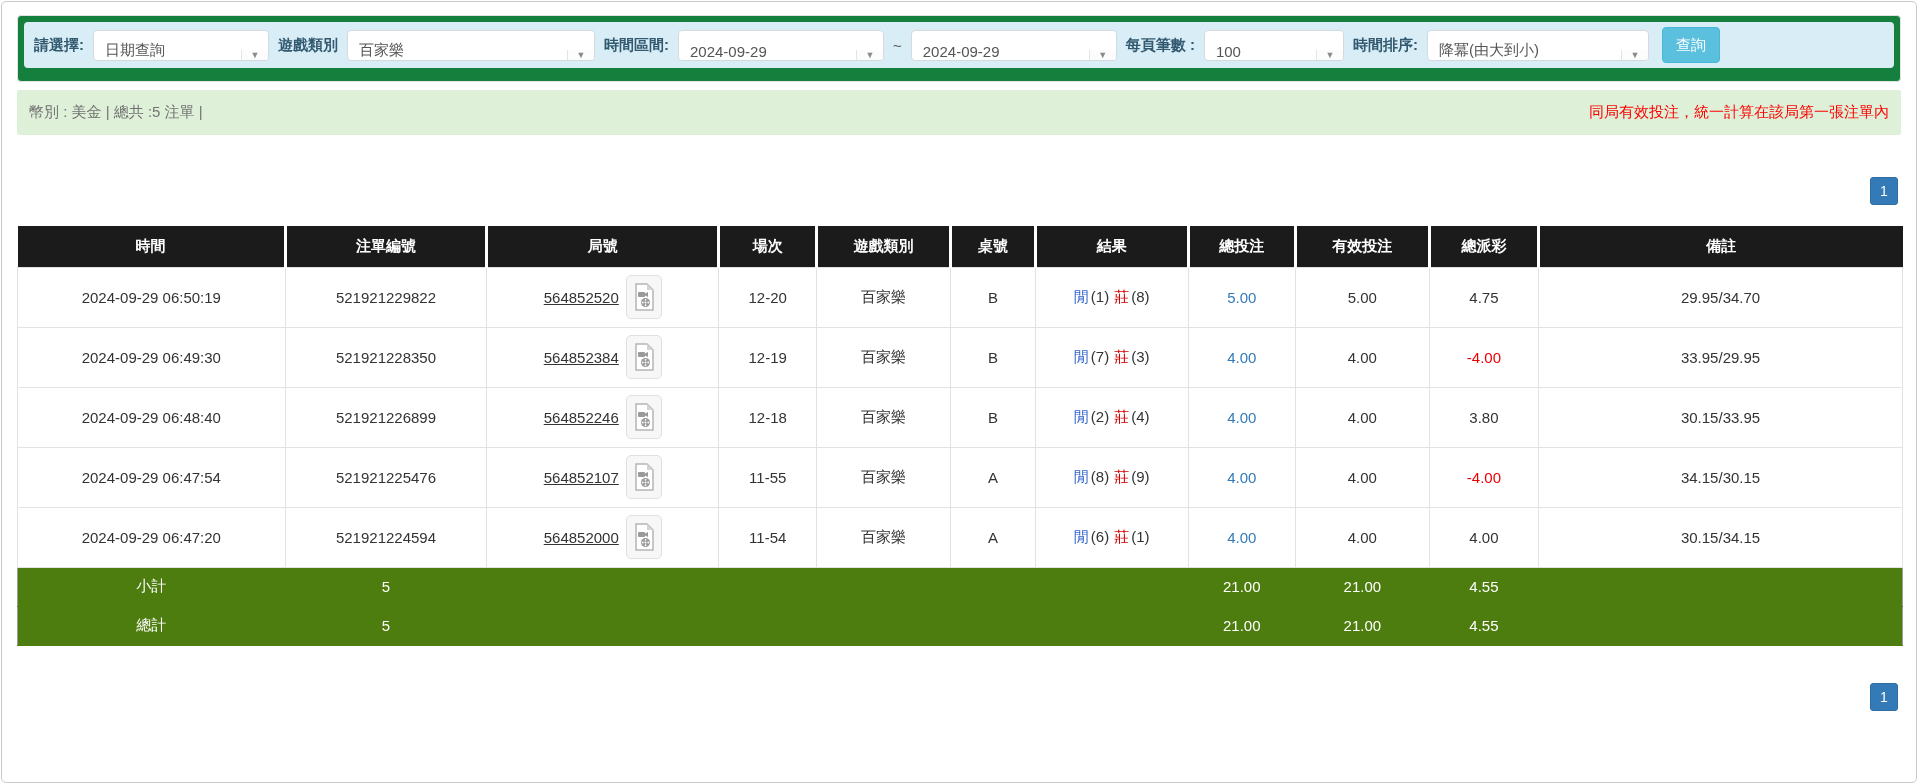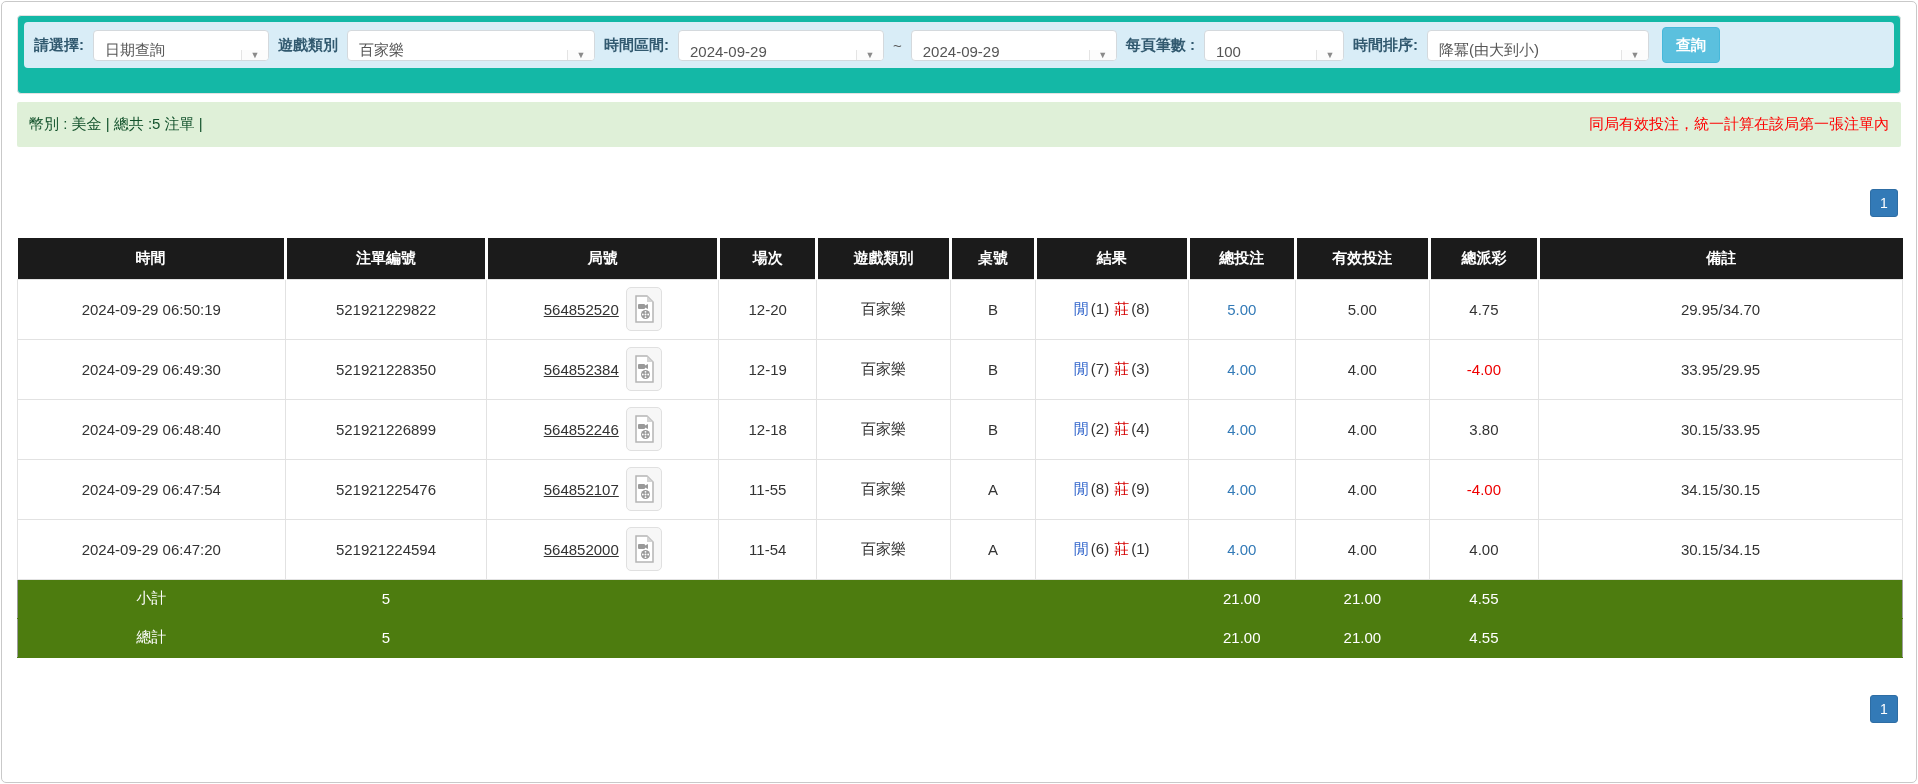--- a/index.html
+++ b/index.html
@@ -7,23 +7,23 @@
   body { font-family:"Liberation Sans","DejaVu Sans",sans-serif; color:#333; }
   .page {
     width:1916px; height:782px; margin:1px;
     border:1px solid #c9c9c9; border-radius:5px;
     background:#fff; overflow:hidden;
   }
   .title { font-size:21px; font-weight:bold; color:#333; padding:13px 0 0 15px; letter-spacing:1px; }
 
   
   .filter-panel {
-    margin:13px 15px 0; height:79px;
+    margin:13px 15px 0; height:67px;
     border:1px solid #e2e2e2; border-radius:4px;
-    background:#14b8a6; padding:6px;
+    background:#15803d; padding:6px;
   }
   .filter-bar {
     background:#d9edf7; border-radius:4px; height:46px;
     display:flex; align-items:center; padding:0 10px; gap:9px;
     white-space:nowrap;
   }
   .flabel { font-size:15px; font-weight:bold; color:#31596f; }
   .sel {
     display:flex; align-items:flex-end; height:31px;
     background:#fff; border:1px solid #d4d9dd; border-radius:4px; overflow:hidden;
@@ -38,29 +38,28 @@
   .w-game   { width:248px; }
   .w-date   { width:206px; }
   .w-size   { width:140px; }
   .w-sort   { width:222px; }
   .tilde { font-size:15px; color:#555; }
   .btn-search {
     height:36px; padding:0 13px; margin-left:4px;
     background:#5bc0de; border:1px solid #46b8da; border-radius:4px;
     color:#fff; font-size:15px; cursor:pointer;
     font-family:"Liberation Sans","DejaVu Sans",sans-serif;
-    font-weight:bold;
   }
 
   
   .summary-bar {
     margin:8px 15px 0; height:45px; background:#dff0d8; border-radius:2px;
     display:flex; align-items:center; justify-content:space-between; padding:0 12px;
   }
-  .summary-left  { color:#14532d; font-size:15px; }
+  .summary-left  { color:#737373; font-size:15px; }
   .summary-right { color:#fe0000; font-size:15px; }
 
   
   .pager { display:flex; justify-content:flex-end; margin-right:18px; }
   .pager-top { margin-top:42px; }
   .pager-bottom { margin-top:37px; }
   .page-btn {
     min-width:28px; height:28px; padding:0 6px;
     background:#337ab7; border:1px solid #2e6da4; border-radius:3px;
     color:#fff; font-size:14px; display:flex; align-items:center; justify-content:center;

